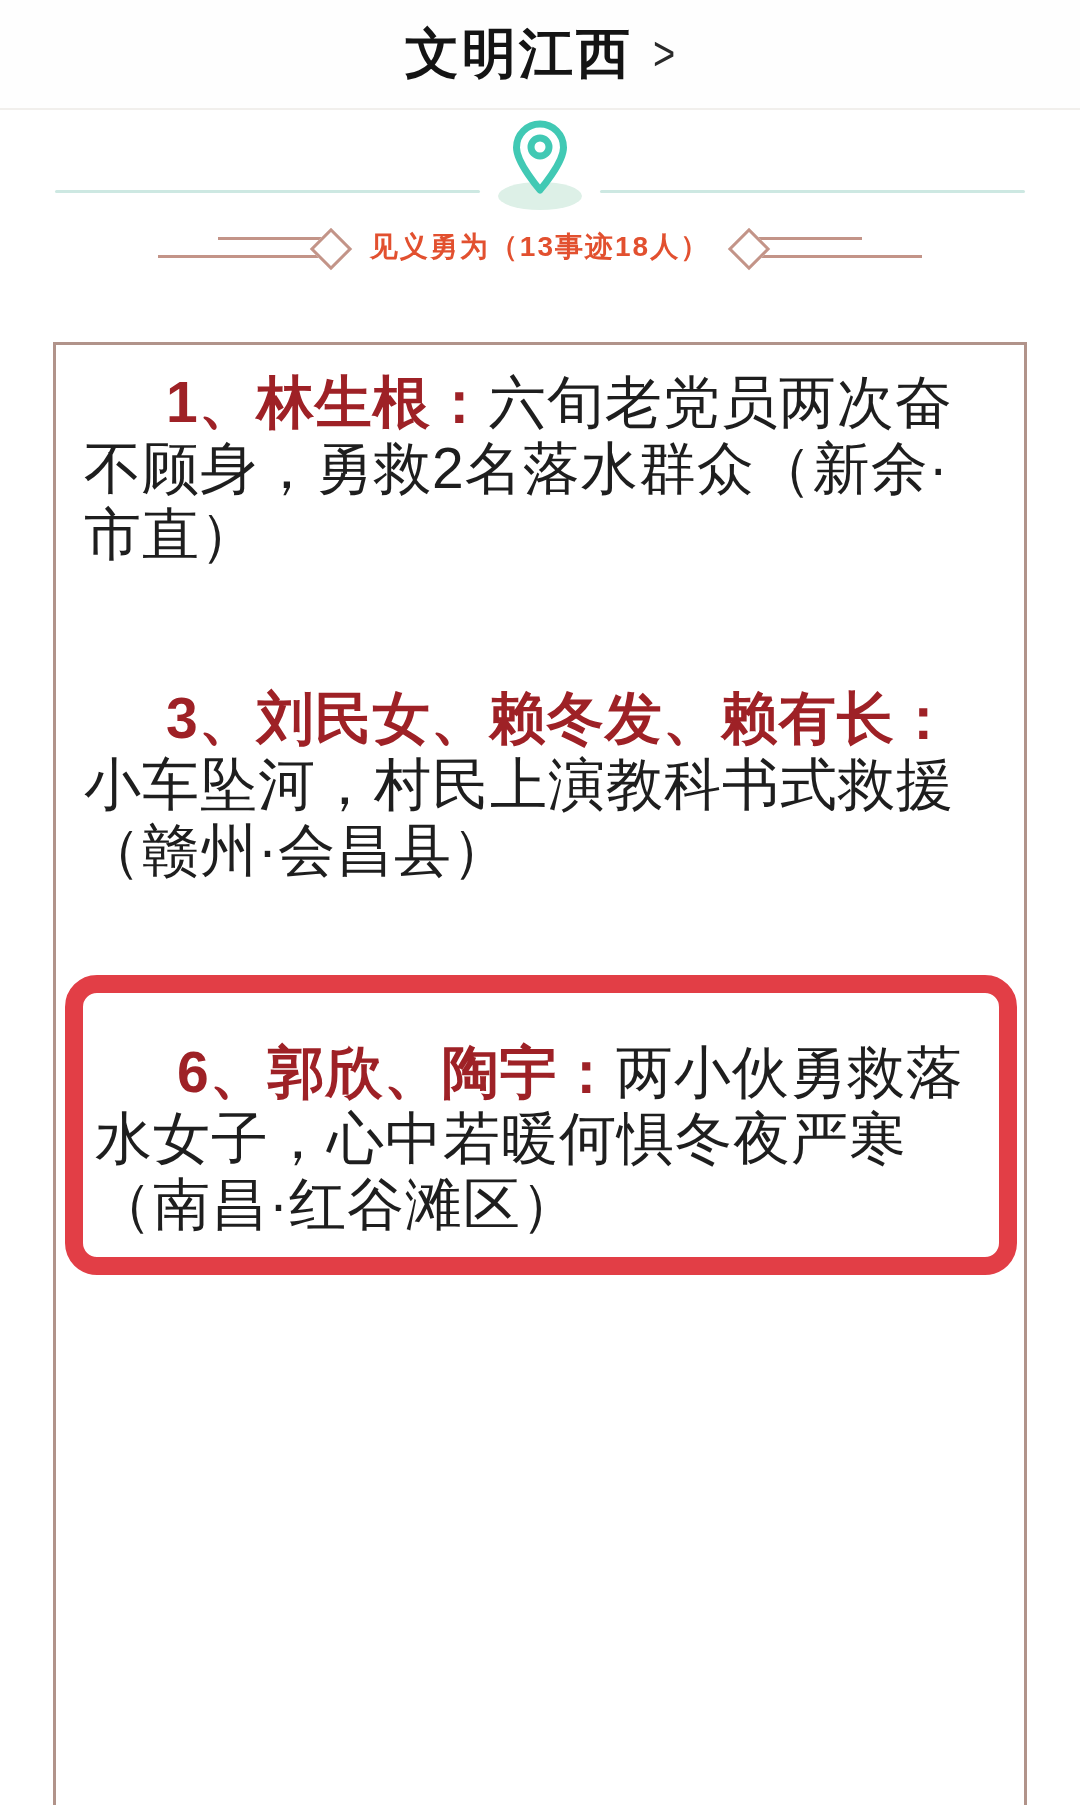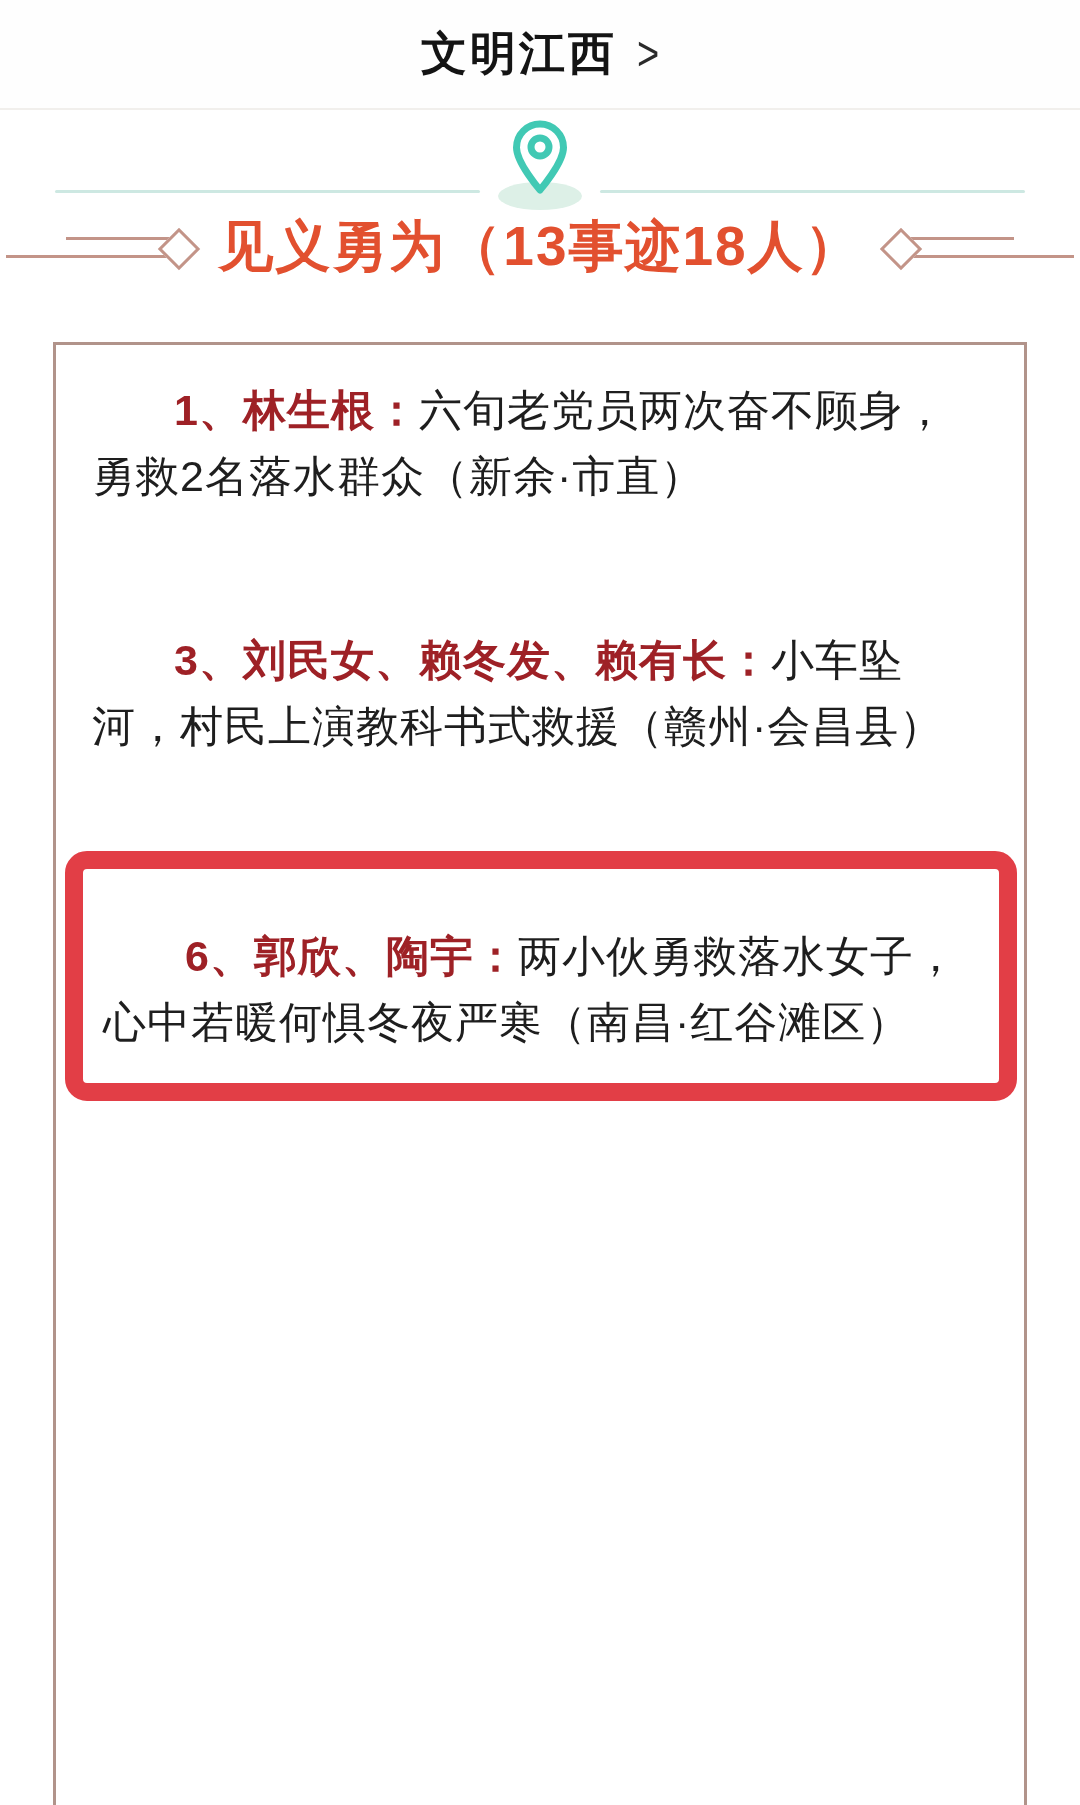--- a/index.html
+++ b/index.html
@@ -10,21 +10,21 @@
     position:relative;
   }
   
   .top-bar{
     height:108px;
     display:flex;align-items:center;justify-content:center;
     border-bottom:2px solid #f1efec;
     background:#fefefe;
   }
   .top-title{
-    font-size:46px;font-weight:700;color:#141414;letter-spacing:3px;
+    font-size:54px;font-weight:700;color:#141414;letter-spacing:3px;
   }
   .top-chevron{
     font-size:38px;color:#2a2a2a;margin-left:20px;font-weight:400;
     transform:scaleY(1.25);display:inline-block;
   }
   
   .pin-row{position:relative;height:90px;}
   .teal-line{position:absolute;top:80px;height:3px;background:#cde8e2;border-radius:2px;}
   .teal-line.left{left:55px;width:425px;}
   .teal-line.right{right:55px;width:425px;}
@@ -35,21 +35,21 @@
   }
   .pin-svg{
     position:absolute;left:50%;top:8px;transform:translateX(-50%);
   }
   
   .heading-row{
     margin-top:16px;height:62px;
     display:flex;align-items:center;justify-content:center;gap:24px;
   }
   .section-title{
-    font-size:55px;font-weight:800;letter-spacing:2px;
+    font-size:28px;font-weight:800;letter-spacing:2px;
     color:var(--section_title,#e2502f);
     white-space:nowrap;
   }
   .ornament{position:relative;width:190px;height:44px;flex:0 0 auto;}
   .ornament .line-a{position:absolute;height:3px;background:var(--ornament,#c39488);top:12px;left:62px;right:24px;}
   .ornament .line-b{position:absolute;height:3px;background:var(--ornament,#c39488);top:30px;left:2px;right:20px;}
   .ornament .diamond{
     position:absolute;right:0;top:9px;width:24px;height:24px;
     border:3px solid var(--ornament,#c39488);transform:rotate(45deg);
     background:#fff;
@@ -66,27 +66,27 @@
     overflow:hidden;
     background:#ffffff;
   }
   .item-wrap{margin:0;}
   .item-wrap:nth-child(2){margin-top:118px;}
   .item-wrap:nth-child(3){margin-top:92px;}
   .item-wrap:nth-child(4){margin-top:108px;}
   .item-wrap:nth-child(5){margin-top:82px;}
   .item-wrap:nth-child(6){margin-top:28px;}
   .item-text{
-    margin:16px;font-size:43px;line-height:66px;letter-spacing:1px;
+    margin:8px;font-size:57px;line-height:66px;letter-spacing:1px;
     color:#1e1e1e;font-weight:500;text-indent:82px;
   }
   .item-label{color:var(--item_label,#9e2126);font-weight:800;}
   .item-wrap.highlighted{
     border:18px solid var(--highlight_border,#e23e46);
-    border-radius:22px;
+    border-radius:32px;
     margin-left:-11px;margin-right:-13px;
     padding:38px 10px 12px 4px;
     background:#ffffff;
   }
 </style>
 </head>
 <body>
 
 <div class="top-bar">
   <span class="top-title">文明江西</span>

